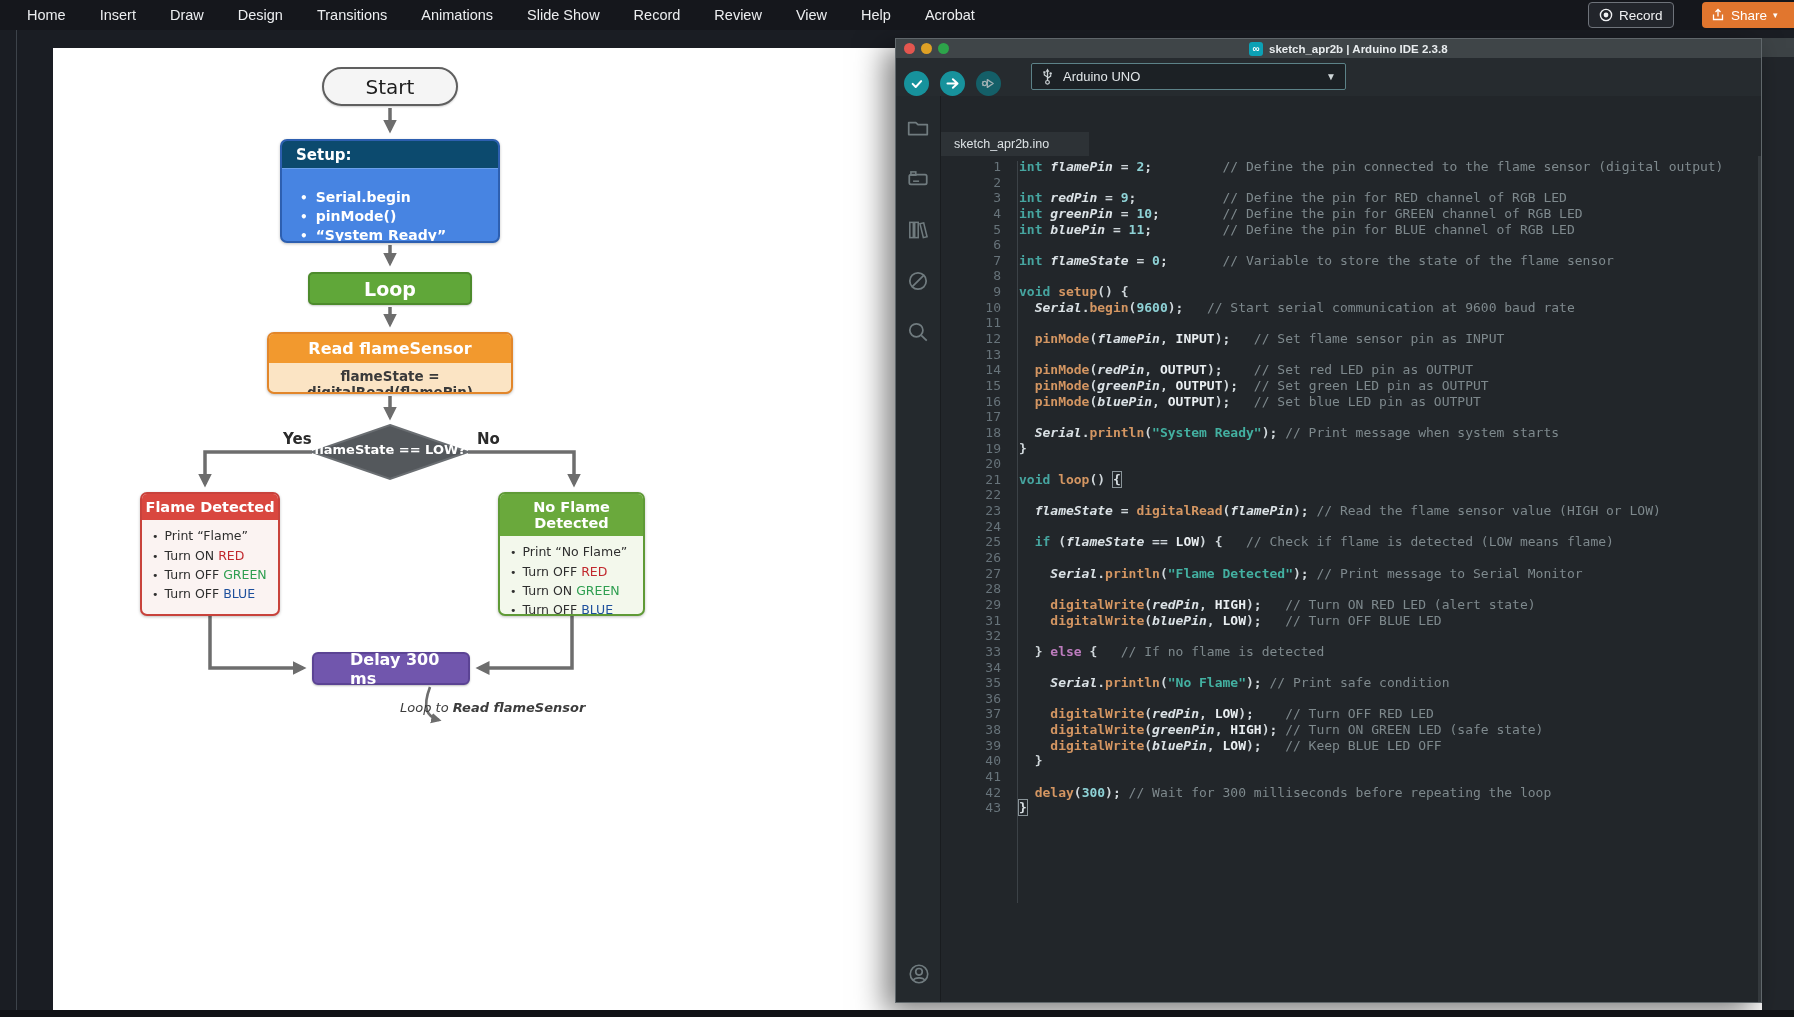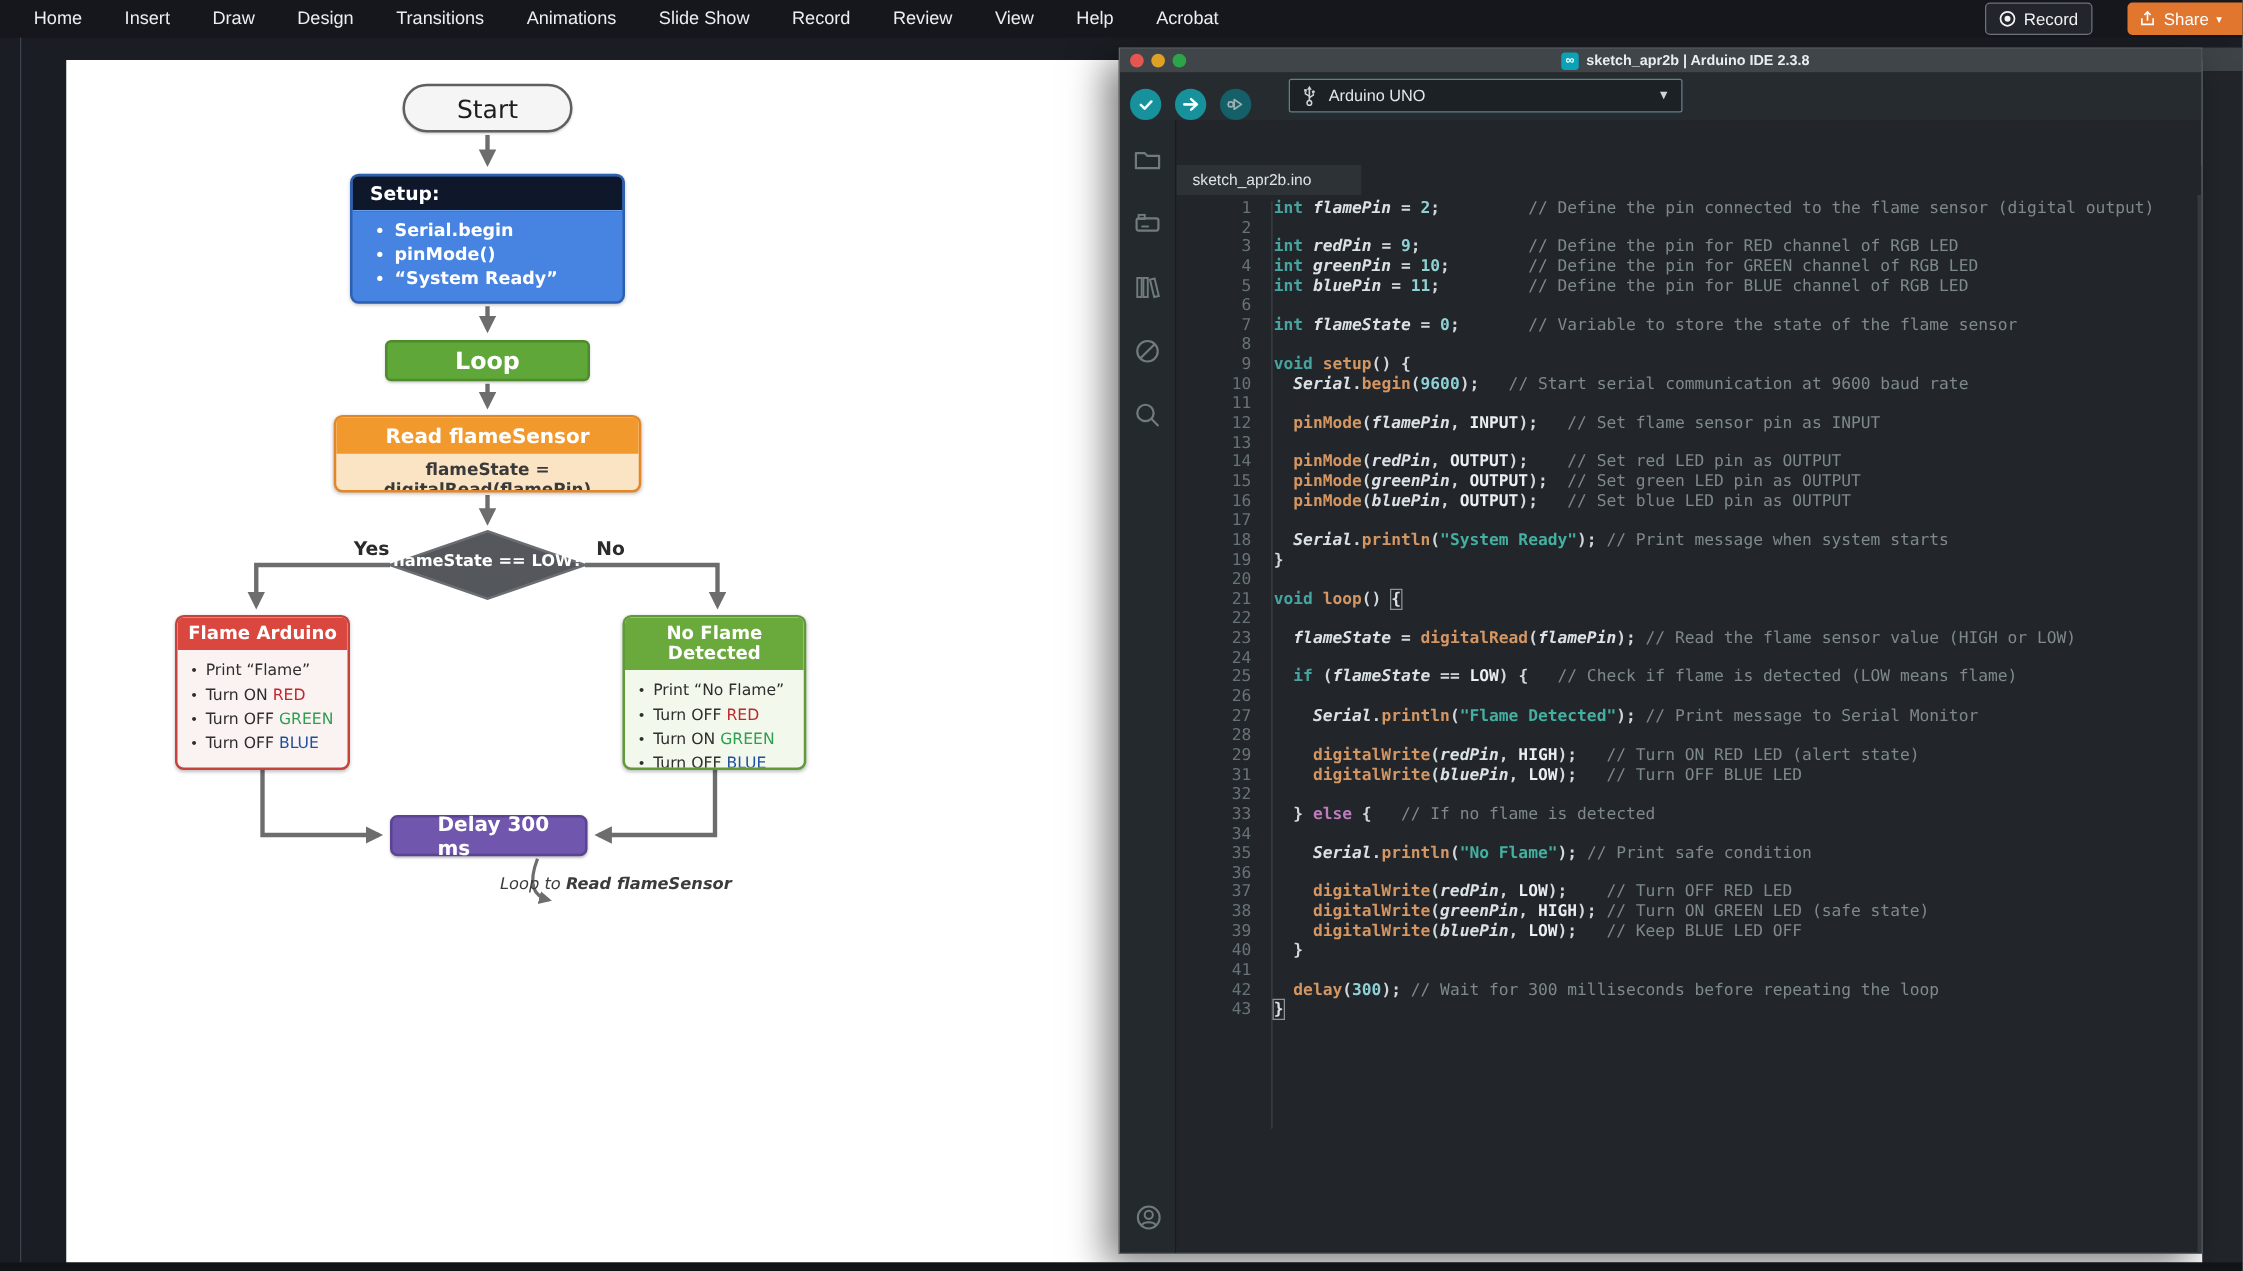--- a/index.html
+++ b/index.html
@@ -16,21 +16,21 @@
   #bottom-bar { position:absolute; left:0; top:1010px; width:1794px; height:7px; background:#111316; z-index:15; }
   #tr-block { position:absolute; left:1762px; top:38px; width:32px; height:19px; background:#3d4346; z-index:3; }
   #right-strip { position:absolute; left:1762px; top:57px; width:32px; height:953px; background:#22262b; z-index:3; }
 
   
   #slide { position:absolute; left:53px; top:48px; width:1709px; height:962px; background:#ffffff; z-index:2; font-family:"DejaVu Sans", sans-serif; }
   .fc-box { position:absolute; border-radius:7px; box-shadow:0 1px 3px rgba(0,0,0,.25); overflow:hidden; }
   .fc-hd { color:#fff; font-weight:bold; text-align:center; }
   #start-node { position:absolute; left:269px; top:19px; width:136px; height:39px; background:#f5f5f5; border:2px solid #5f5f5f; border-radius:20px; display:flex; align-items:center; justify-content:center; font-size:20px; color:#1e1e1e; font-weight:500; box-shadow:0 1px 2px rgba(0,0,0,.2); }
   #setup-node { left:227px; top:91px; width:220px; height:104px; border:2px solid #2d5fb0; background:#4784e2; }
-  #setup-node .fc-hd { background:#0f172a; text-align:left; padding:5px 0 4px 14px; font-size:15px; border-bottom:1px solid #6ba0ec; }
+  #setup-node .fc-hd { background:#0c4a6e; text-align:left; padding:5px 0 4px 14px; font-size:15px; border-bottom:1px solid #6ba0ec; }
   .setup-li { color:#fff; font-weight:bold; font-size:14px; padding:1.5px 0 1.5px 18px; }
   .setup-li .bullet { margin-right:8px; font-size:12px; }
   #loop-node { position:absolute; left:255px; top:224px; width:164px; height:33px; background:#60a739; border:2px solid #4d8b2c; border-radius:5px; display:flex; align-items:center; justify-content:center; color:#fff; font-weight:bold; font-size:19px; box-shadow:0 1px 2px rgba(0,0,0,.2); }
   #read-node { left:214px; top:284px; width:246px; height:62px; border:2px solid #e2862a; background:#fbe4c4; }
   #read-node .fc-hd { background:#f2992e; padding:5px 0; font-size:16px; }
   #read-body { text-align:center; font-size:13.5px; color:#3a3a3a; font-weight:600; padding-top:5px; }
   #decision-label { position:absolute; left:259px; top:394px; width:156px; text-align:center; color:#fff; font-weight:bold; font-size:13px; }
   .yn-label { position:absolute; font-size:15px; font-weight:bold; color:#2b2b2b; }
   #yes-label { left:230px; top:382px; }
   #no-label { left:424px; top:382px; }
@@ -150,42 +150,42 @@
       </g>
       <polygon points="337,377 415,404 337,431 259,404" fill="#54585c" stroke="#6a6e72" stroke-width="2"></polygon>
     </svg>
 
     <div id="start-node">
       <span>Start</span>
     </div>
 
     <div id="setup-node" class="fc-box">
       <div class="fc-hd">Setup:</div>
-      <div style="padding-top:6px;">
+      <div style="padding-top:18px;">
           <div class="setup-li"><span class="bullet">•</span>Serial.begin</div>
           <div class="setup-li"><span class="bullet">•</span>pinMode()</div>
           <div class="setup-li"><span class="bullet">•</span>“System Ready”</div>
         </div>
     </div>
 
     <div id="loop-node">
       <span>Loop</span>
     </div>
 
     <div id="read-node" class="fc-box">
       <div class="fc-hd">Read flameSensor</div>
       <div id="read-body">flameState = digitalRead(flamePin)</div>
     </div>
 
     <div id="decision-label">flameState == LOW?</div>
     <div id="yes-label" class="yn-label">Yes</div>
     <div id="no-label" class="yn-label">No</div>
 
     <div id="flame-node" class="fc-box">
-      <div class="fc-hd">Flame Arduino</div>
+      <div class="fc-hd">Flame Detected</div>
       <div style="padding-top:6px;">
           <div class="fc-li"><span class="bullet">•</span><span>Print “Flame”</span></div>
           <div class="fc-li"><span class="bullet">•</span><span>Turn ON </span><span style="color: rgb(193, 39, 45);">RED</span></div>
           <div class="fc-li"><span class="bullet">•</span><span>Turn OFF </span><span style="color: rgb(46, 158, 80);">GREEN</span></div>
           <div class="fc-li"><span class="bullet">•</span><span>Turn OFF </span><span style="color: rgb(29, 79, 156);">BLUE</span></div>
         </div>
     </div>
 
     <div id="noflame-node" class="fc-box">
       <div class="fc-hd">No Flame Detected</div>

